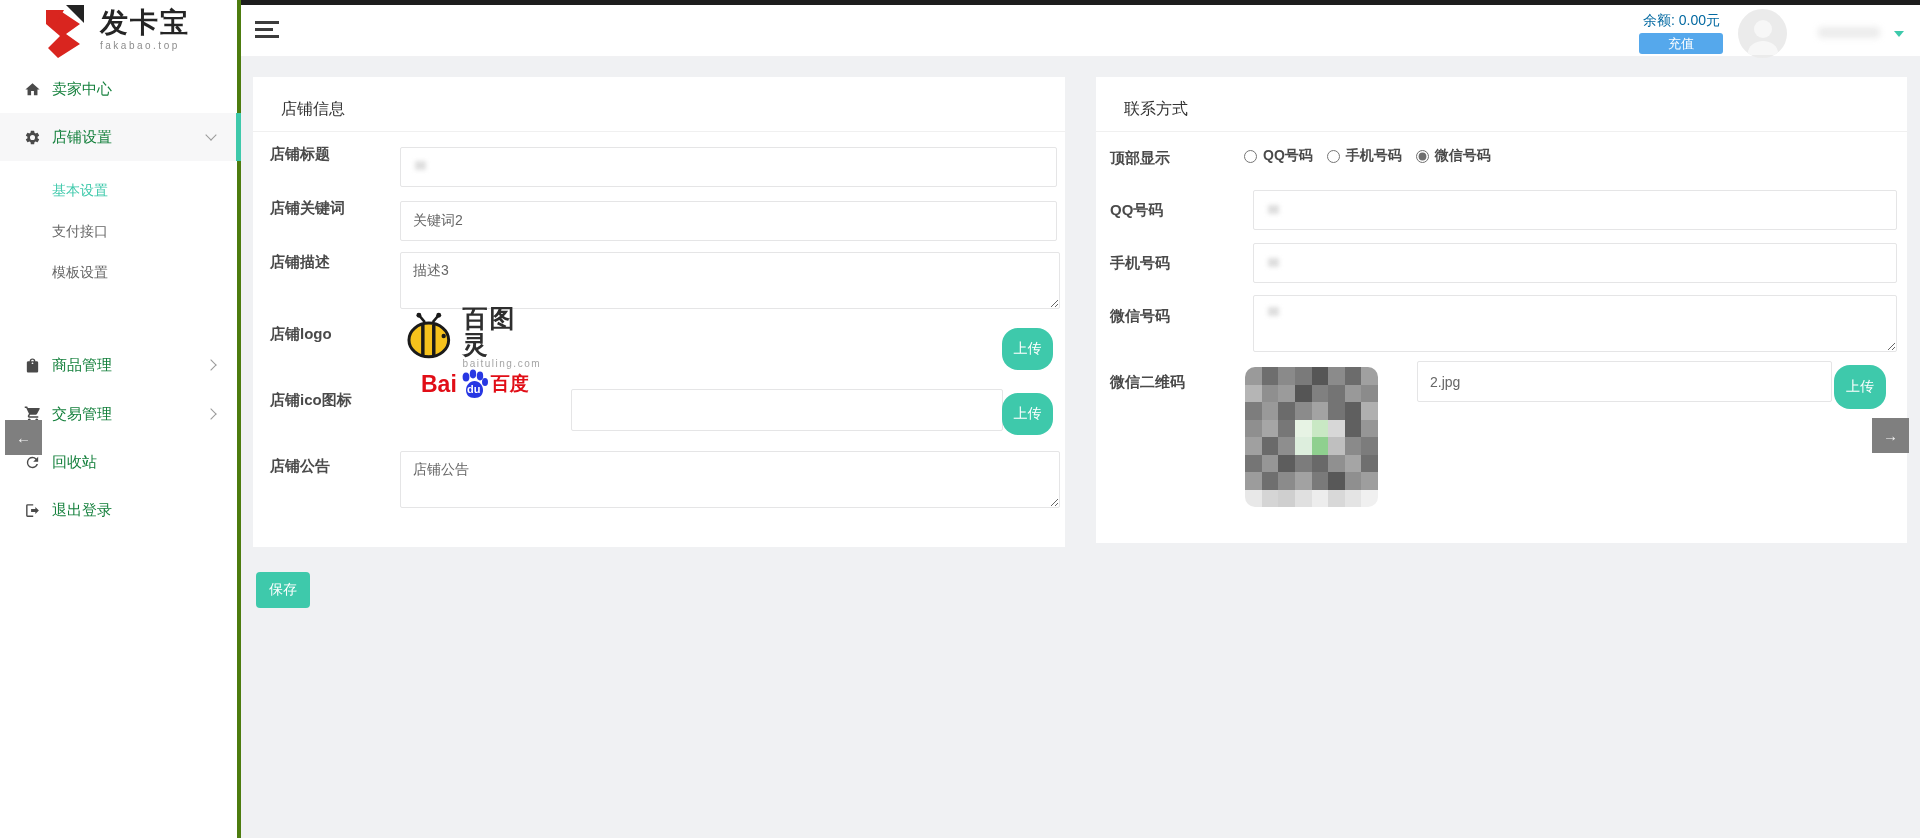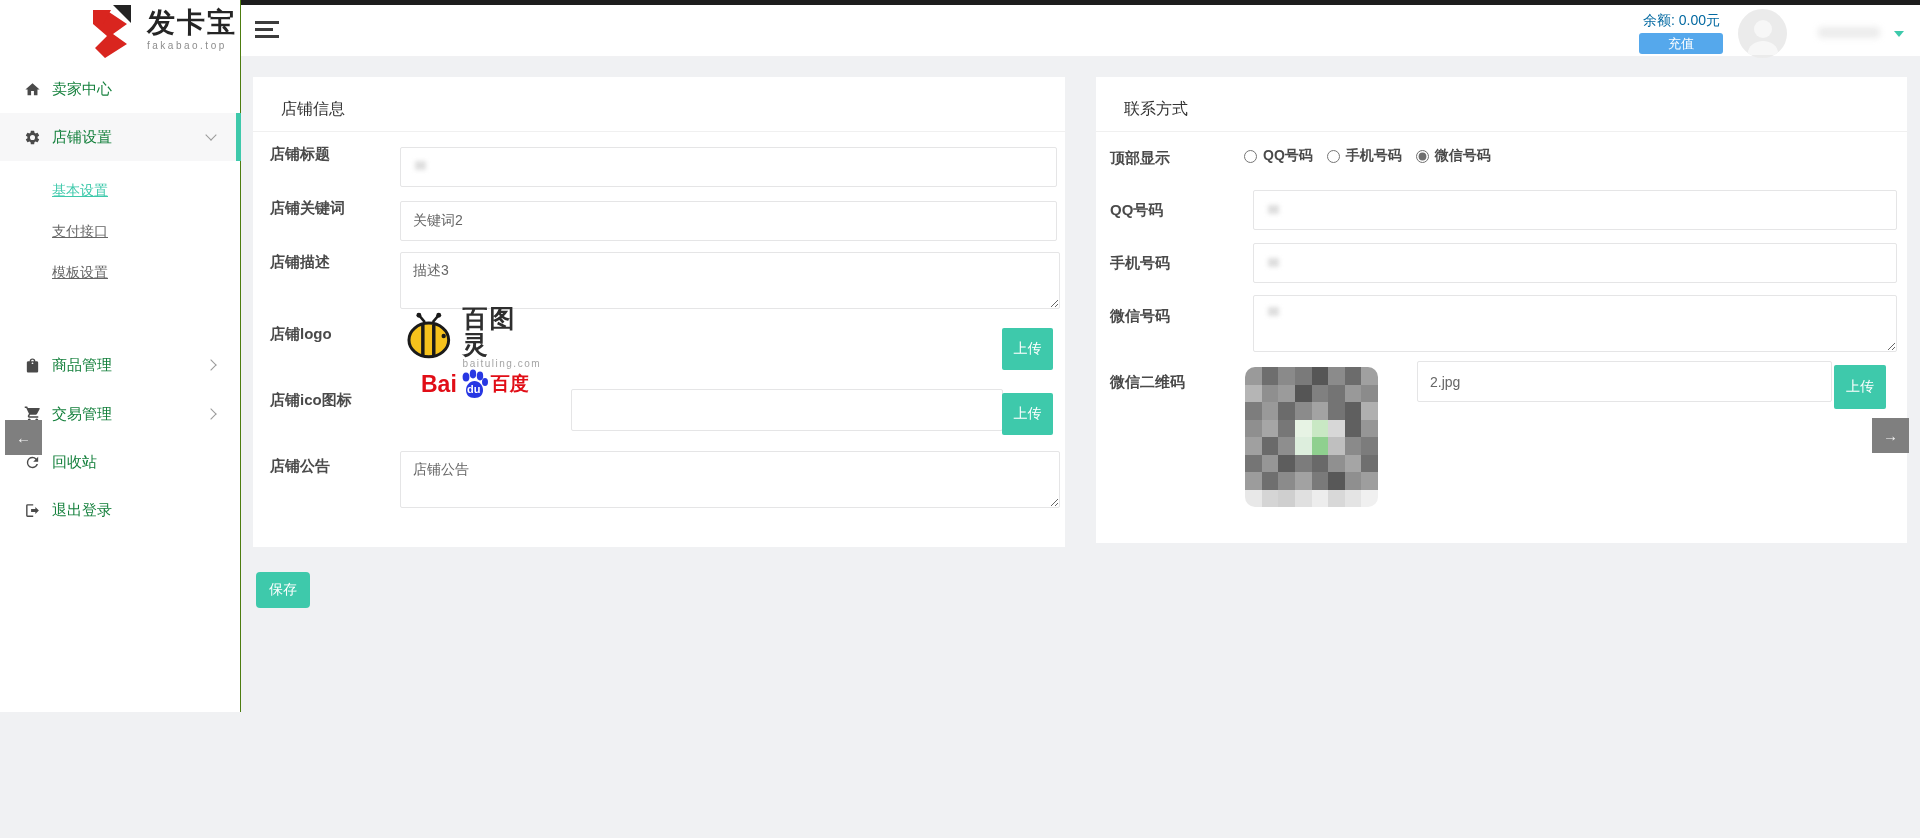--- a/index.html
+++ b/index.html
@@ -15,50 +15,50 @@
   .hamburger { position:absolute; left:14px; top:16px; width:28px; height:20px; cursor:pointer; }
   .hamburger i { display:block; height:3px; background:#3c3c3c; margin-bottom:4px; width:24px; }
   .hamburger i:nth-child(2) { width:18px; }
   .balance-text { position:absolute; right:200px; top:7px; font-size:14px; color:#0369a1; white-space:nowrap; }
   .recharge-btn { position:absolute; right:197px; top:28px; width:84px; height:21px; background:#55a8ec; color:#fff; font-size:13px; border:none; border-radius:3px; line-height:21px; text-align:center; cursor:pointer; }
   .avatar { position:absolute; right:133px; top:4px; width:49px; height:49px; border-radius:50%; background:#ebebeb; overflow:hidden; }
   .avatar svg { display:block; margin:6px auto 0; }
   .user-smudge { position:absolute; right:40px; top:22px; width:62px; height:11px; background:#d9d9d9; opacity:.5; filter:blur(3px); border-radius:4px; }
   .user-caret { position:absolute; right:16px; top:26px; width:0; height:0; border-left:5px solid transparent; border-right:5px solid transparent; border-top:6px solid #3ec9ab; cursor:pointer; }
   
-  .sidebar { position:absolute; left:0; top:0; width:241px; height:712px; background:#fff; border-right:1px solid #4d7c0f; z-index:5;padding-left:47px; }
+  .sidebar { position:absolute; left:0; top:0; width:241px; height:838px; background:#fff; border-right:4px solid #4d7c0f; z-index:5; }
   .logo-area { position:relative; height:62px; }
   .logo-mark { position:absolute; left:36px; top:4px; }
   .brand-text { position:absolute; left:100px; top:8px; }
   .brand-name { font-size:28px; font-weight:bold; color:#252525; letter-spacing:2px; line-height:30px; }
   .brand-domain { font-size:10px; color:#8d8d8d; letter-spacing:2.5px; margin-top:2px; }
   .nav-item { position:absolute; left:0; width:241px; height:48px; display:flex; align-items:center; padding-left:24px; cursor:pointer; font-size:15px; color:#15803d; }
   .nav-item .nicon { width:28px; display:flex; align-items:center; }
   .nav-item.parent-active { background:#f7f7f8; }
   .active-bar { position:absolute; right:0; top:0; width:5px; height:48px; background:#3ec9ab; }
   .chev { position:absolute; right:26px; width:8px; height:8px; border-right:1.6px solid #9a9a9a; border-bottom:1.6px solid #9a9a9a; }
   .chev-down { transform:rotate(45deg); top:18px; }
   .chev-right { transform:rotate(-45deg); top:20px; }
-  .sub-item { position:absolute; left:0; width:241px; height:41px; line-height:41px; padding-left:52px; font-size:14px; color:#666; cursor:pointer;text-decoration:underline; }
+  .sub-item { position:absolute; left:0; width:241px; height:41px; line-height:41px; padding-left:52px; font-size:14px; color:#666; cursor:pointer; }
   .sub-item.active { color:#3ec9ab; }
   
   .flow-arrow { position:absolute; width:37px; height:35px; background:#7f7f7f; color:#f2f2f2; font-size:15px; display:flex; align-items:center; justify-content:center; cursor:pointer; z-index:9; }
   .flow-left { left:5px; top:420px; }
   .flow-right { left:1872px; top:418px; }
   
   .panel { position:absolute; background:#fff; }
   .panel-store { left:253px; top:77px; width:812px; height:470px; }
   .panel-contact { left:1096px; top:77px; width:811px; height:466px; }
   .panel-title { position:absolute; left:28px; top:22px; font-size:16px; color:#333; }
   .panel-divider { position:absolute; left:0; top:54px; width:100%; height:1px; background:#f0f0f0; }
   .f-label { position:absolute; left:17px; width:125px; font-size:15px; font-weight:bold; color:#4a4a4a; }
   .panel-contact .f-label { left:14px; }
   .t-input, .t-area { border:1px solid #e5e5e6; border-radius:2px; background:#fff; font-size:14px; color:#666; padding:0 12px; outline:none; font-family:inherit; position:absolute; }
   .t-area { padding:8px 12px; resize:both; line-height:19px; }
-  .upload-btn { position:absolute; background:#3ec9ab; color:#fff; border:none; border-radius:2px; font-size:14px; cursor:pointer; font-family:inherit; }
+  .upload-btn { position:absolute; background:#3ec9ab; color:#fff; border:none; border-radius:16px; font-size:14px; cursor:pointer; font-family:inherit; }
   .smudge { position:absolute; width:11px; height:9px; background:#c4c4c4; opacity:.55; filter:blur(2px); pointer-events:none; }
   
   .in-title    { left:147px; top:70px;  width:657px; height:40px; }
   .in-keywords { left:147px; top:124px; width:657px; height:40px; }
   .ta-desc     { left:147px; top:175px; width:660px; height:57px; }
   .logo-preview { position:absolute; left:150px; top:230px; width:140px; height:60px; display:flex; align-items:center; }
   .in-logo     { left:318px; top:247px; width:432px; height:42px; }
   .btn-logo    { left:749px; top:251px; width:51px; height:42px; }
   .ico-preview { position:absolute; left:168px; top:286px; width:110px; height:42px; display:flex; align-items:center; }
   .in-ico      { left:318px; top:312px; width:432px; height:42px; }

